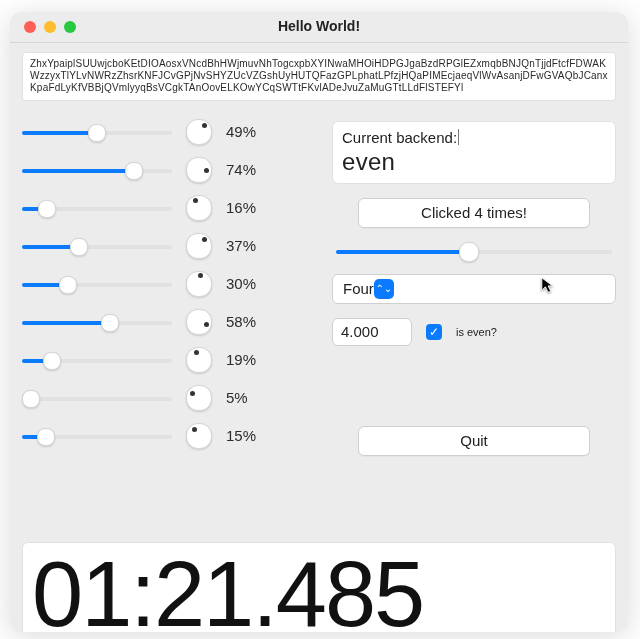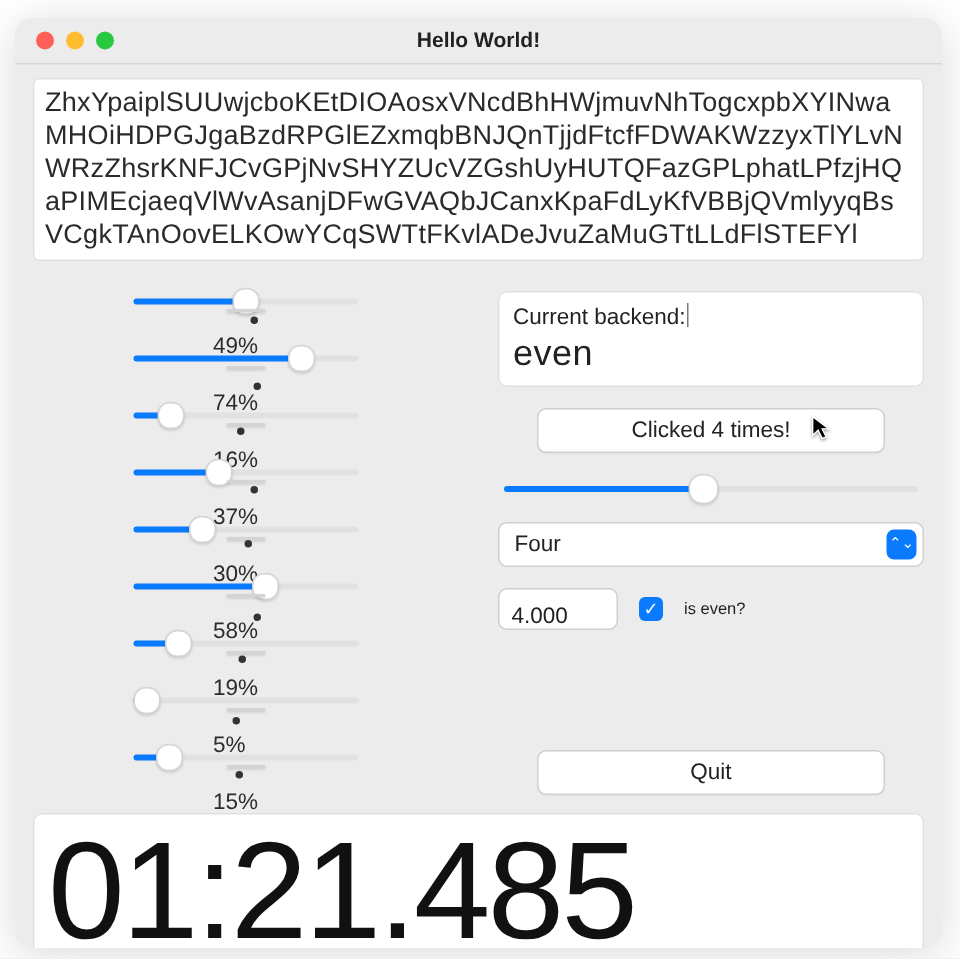--- a/index.html
+++ b/index.html
@@ -19,28 +19,28 @@
             background:var(--bg); border-radius:12px; box-shadow:0 4px 30px rgba(0,0,0,.15); overflow:hidden; }
 
   .titlebar { height:30px; background:var(--bg); position:relative; border-bottom:1px solid #d6d6d8;}
   .tl { position:absolute; left:14px; top:9px; display:flex; gap:8px;}
   .tl span { width:12px; height:12px; border-radius:6px; display:block;}
   .tl .r{background:#fe5f57}.tl .y{background:#febc2e}.tl .g{background:#28c840}
   .title { position:absolute; left:0; right:0; top:6px; text-align:center; font-weight:600; font-size:14px;}
 
   .content { position:absolute; left:12px; right:12px; top:40px; bottom:0; }
 
-  .textblock { background:var(--panel); border-radius:4px; padding:6px 8px; font-size:18px;
+  .textblock { background:var(--panel); border-radius:4px; padding:6px 8px; font-size:10px;
                line-height:1.22; letter-spacing:.2px; word-break:break-all; color: #2a2a2a; box-shadow: inset 0 0 0 1px #e0e0e2;}
 
   .columns { display:flex; gap:26px; margin-top:18px; }
   .left { flex:1 1 0; display:flex; flex-direction:column; gap:12px; }
   .right { flex:1 1 0; display:flex; flex-direction:column; gap:14px; padding-top:2px;}
 
-  .row { display:flex; align-items:center; gap:14px; height:26px;flex-direction:column;}
+  .row { display:flex; align-items:center; gap:14px; height:26px;}
   .slider { position:relative; width:150px; height:16px; }
   .track { position:absolute; left:0; right:0; top:7px; height:4px; background:var(--track); border-radius:2px;}
   .fill  { position:absolute; left:0; top:7px; height:4px; background:var(--blue); border-radius:2px;}
   .thumb { position:absolute; top:0; width:16px; height:16px; border-radius:8px; background:#fff; box-shadow:var(--shadow); border:1px solid #d4d4d6;}
   .dial { width:24px; height:24px; border-radius:12px; background:#fff; box-shadow:var(--shadow); border:1px solid #d4d4d6; position:relative;}
   .dot { position:absolute; width:5px; height:5px; border-radius:3px; background:#333;}
   .pct { min-width:44px; font-size:15px; color:#2c2c2c;}
 
   .panel { background:var(--panel); border-radius:6px; padding:8px 10px; box-shadow: inset 0 0 0 1px #e0e0e2;}
   .label7 { font-size:15px; }
@@ -49,28 +49,28 @@
 
   .btn { background:#fff; border:1px solid var(--btn-border); border-radius:6px; height:28px;
          display:flex; align-items:center; justify-content:center; font-size:15px; color:#222; box-shadow:0 1px 0 rgba(0,0,0,.03);}
   .btn.wide { width:230px; margin:0 auto;}
 
   .hslider { position:relative; height:18px; margin:0 4px;}
   .hslider .track{top:8px;height:4px;}
   .hslider .fill{top:8px;height:4px;}
   .hslider .thumb{width:18px;height:18px;border-radius:9px;}
 
-  .select { display:flex; align-items:center; justify-content:space-between; background:#fff;
+  .select { display:flex; align-items:center; justify-content:flex-start; background:#fff;
             border:1px solid var(--btn-border); border-radius:6px; height:28px; padding:0 4px 0 10px; font-size:15px;}
   .chevbox { width:20px; height:20px; background:var(--blue); border-radius:5px; display:flex; align-items:center; justify-content:center;}
   .chev { color:#fff; font-size:10px; line-height:10px;}
 
   .hrow { display:flex; align-items:center; gap:14px; }
   .numbox { width:62px; height:26px; background:#fff; border:1px solid var(--btn-border); border-radius:6px;
-            display:flex; align-items:flex-end; padding:0 8px; font-size:15px;}
+            display:flex; align-items:center; padding:0 8px; font-size:15px;}
   .cbx { width:16px; height:16px; border-radius:4px; background:var(--blue); display:inline-flex; align-items:center; justify-content:center; color:#fff; font-size:12px;}
   .cblabel { font-size:11px;}
 
   .quitwrap { margin-top:66px; }
 
   .clockpanel { position:absolute; left:12px; right:12px; bottom:-30px; background:#fff; border-radius:6px;
                 box-shadow: inset 0 0 0 1px #e0e0e2; padding:0 10px; height:120px; overflow:hidden;}
   .clock { font-size:92px; font-weight:400; letter-spacing:-2px; color:#111; line-height:1.0; margin-top:6px; font-variant-numeric: tabular-nums;}
 
   .cursor { position:absolute; width:18px; height:18px; pointer-events:none;}

